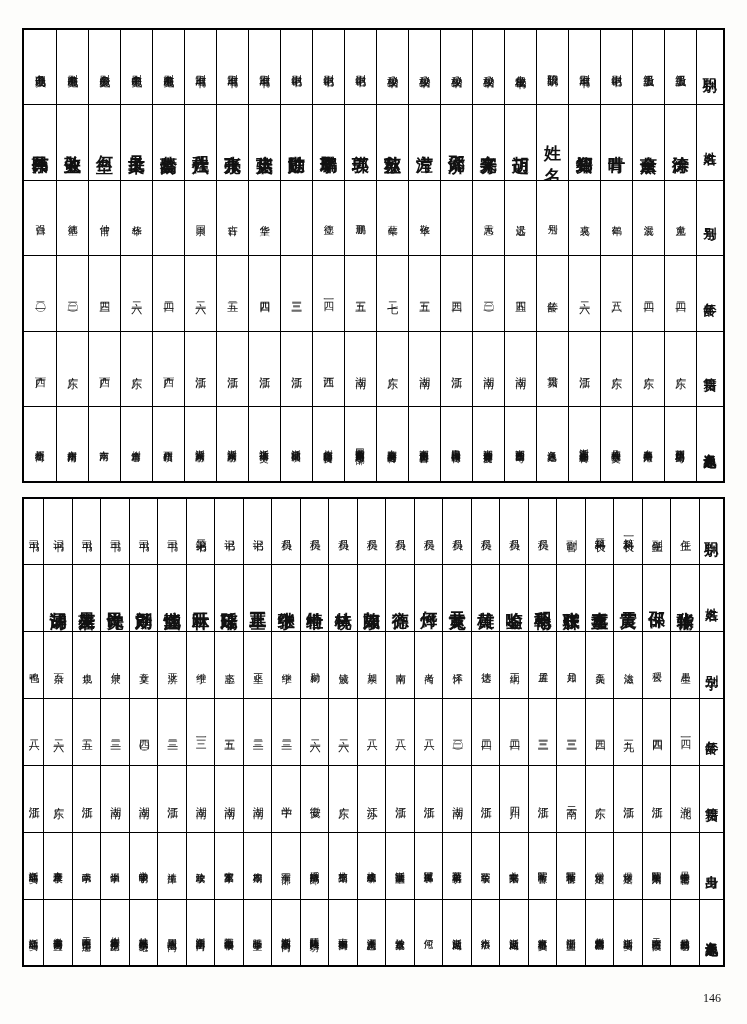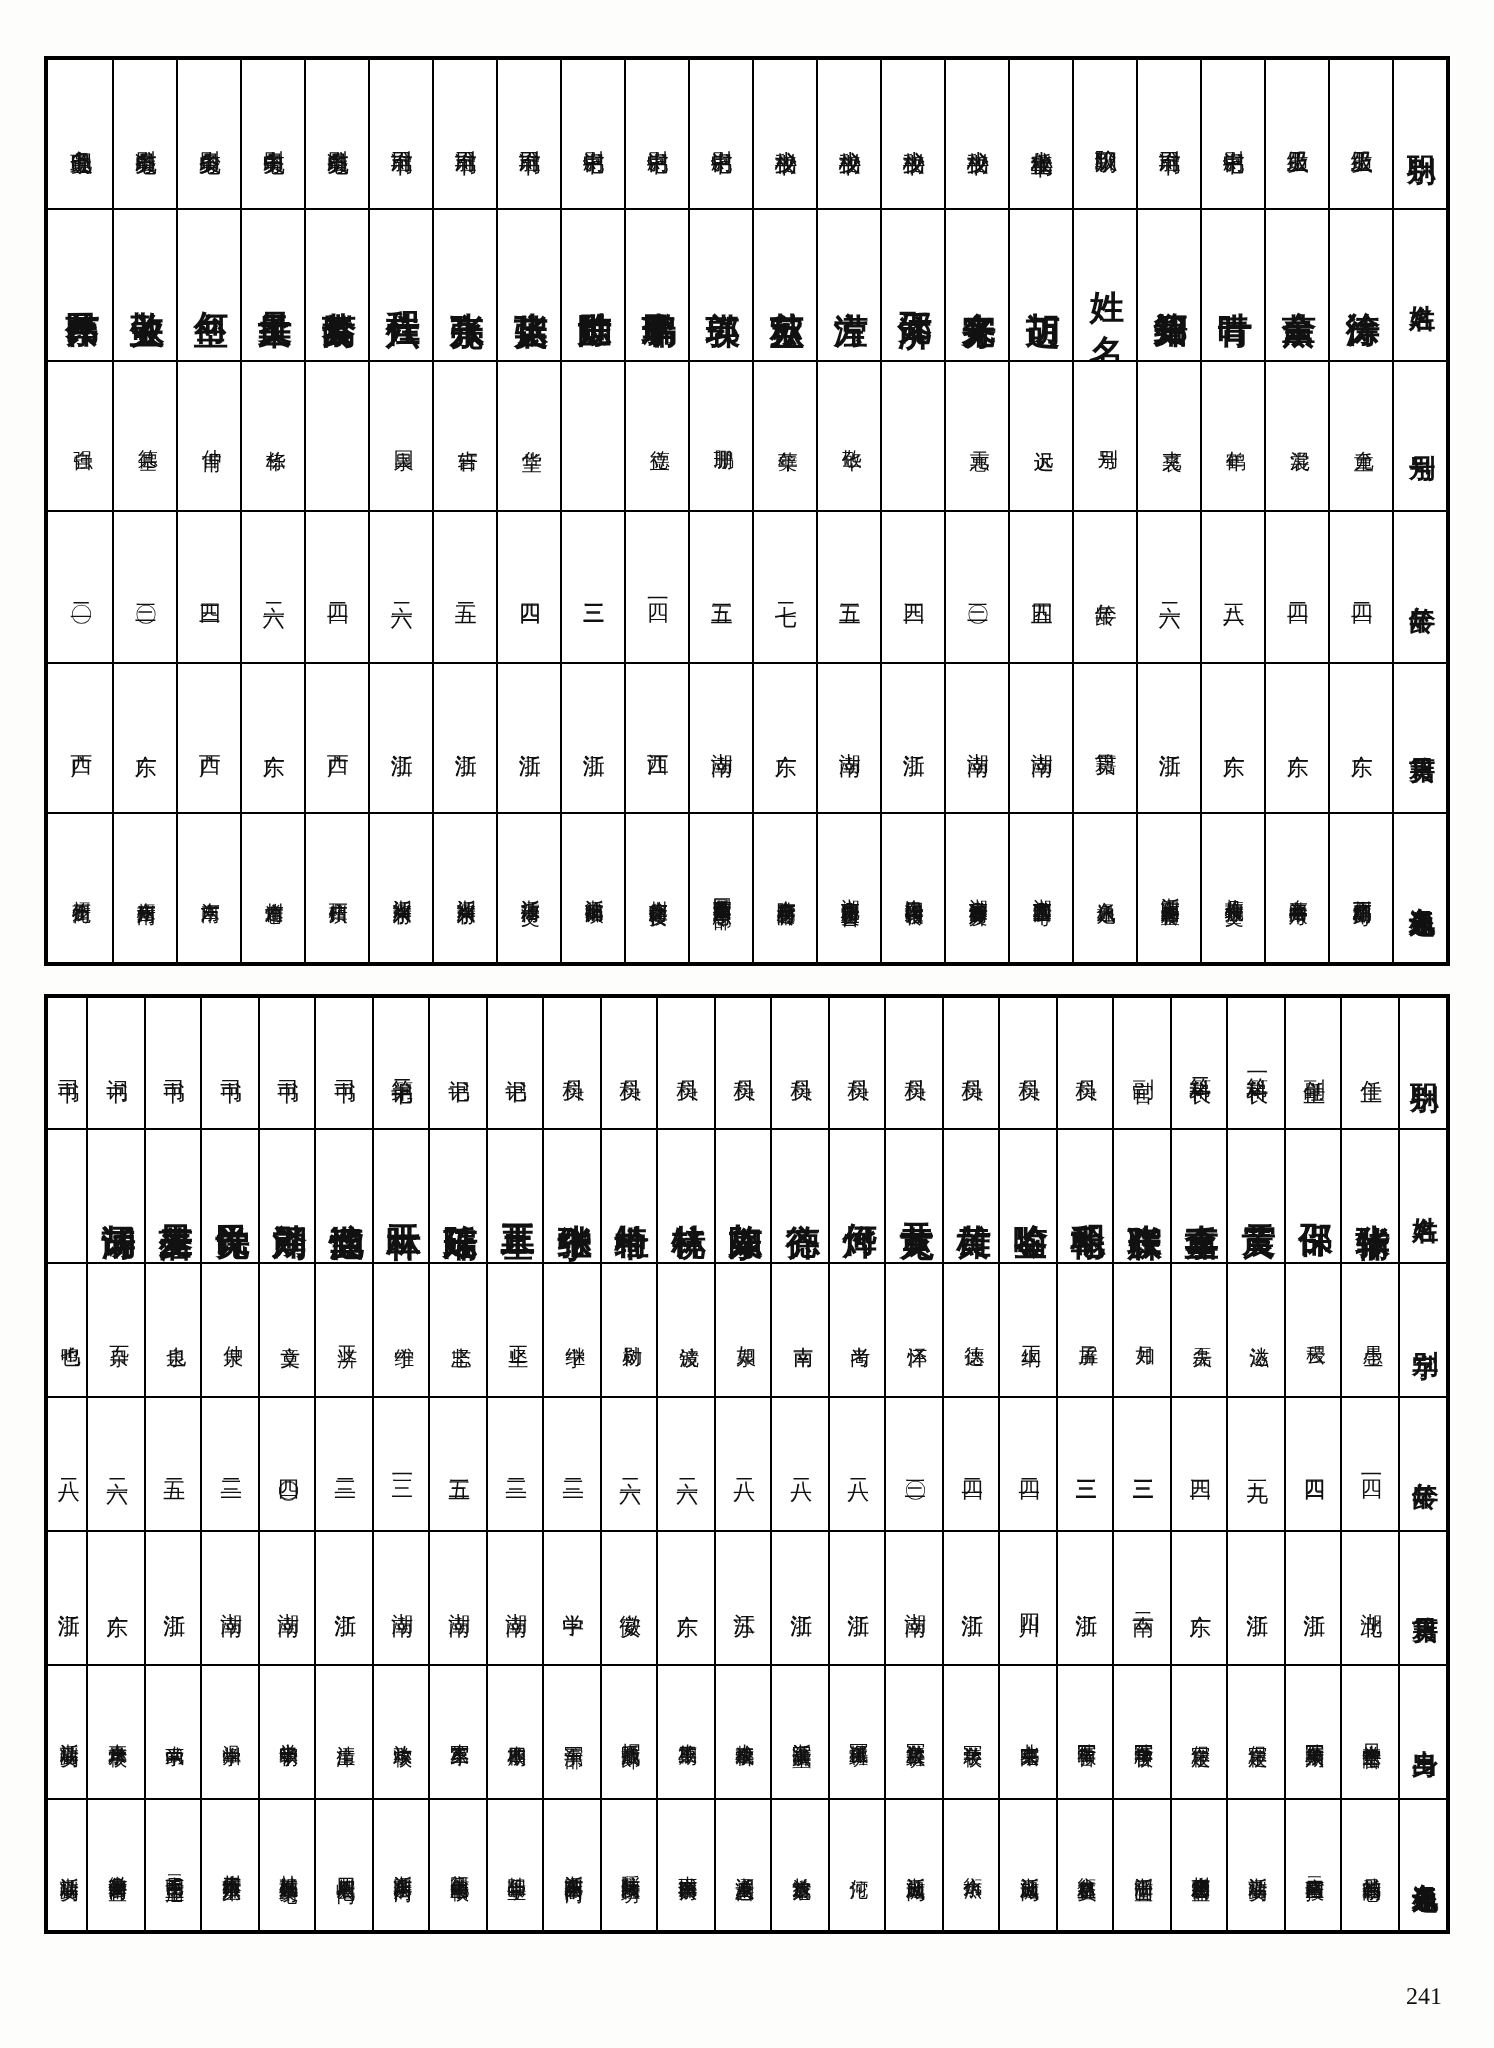--- a/index.html
+++ b/index.html
@@ -450,14 +450,14 @@
           <td class="r-name"></td>
           <td class="r-alias">也鸣</td>
           <td class="r-age">二八</td>
           <td class="r-prov">浙江</td>
           <td class="r-origin">浙江瑞安马屿</td>
           <td class="r-addr">浙江瑞安马屿</td>
         </tr>
       </tbody>
   </table>
 
-  <div class="pageno">241</div>
+  <div class="pageno">146</div>
 </div>
 
 </body></html>

